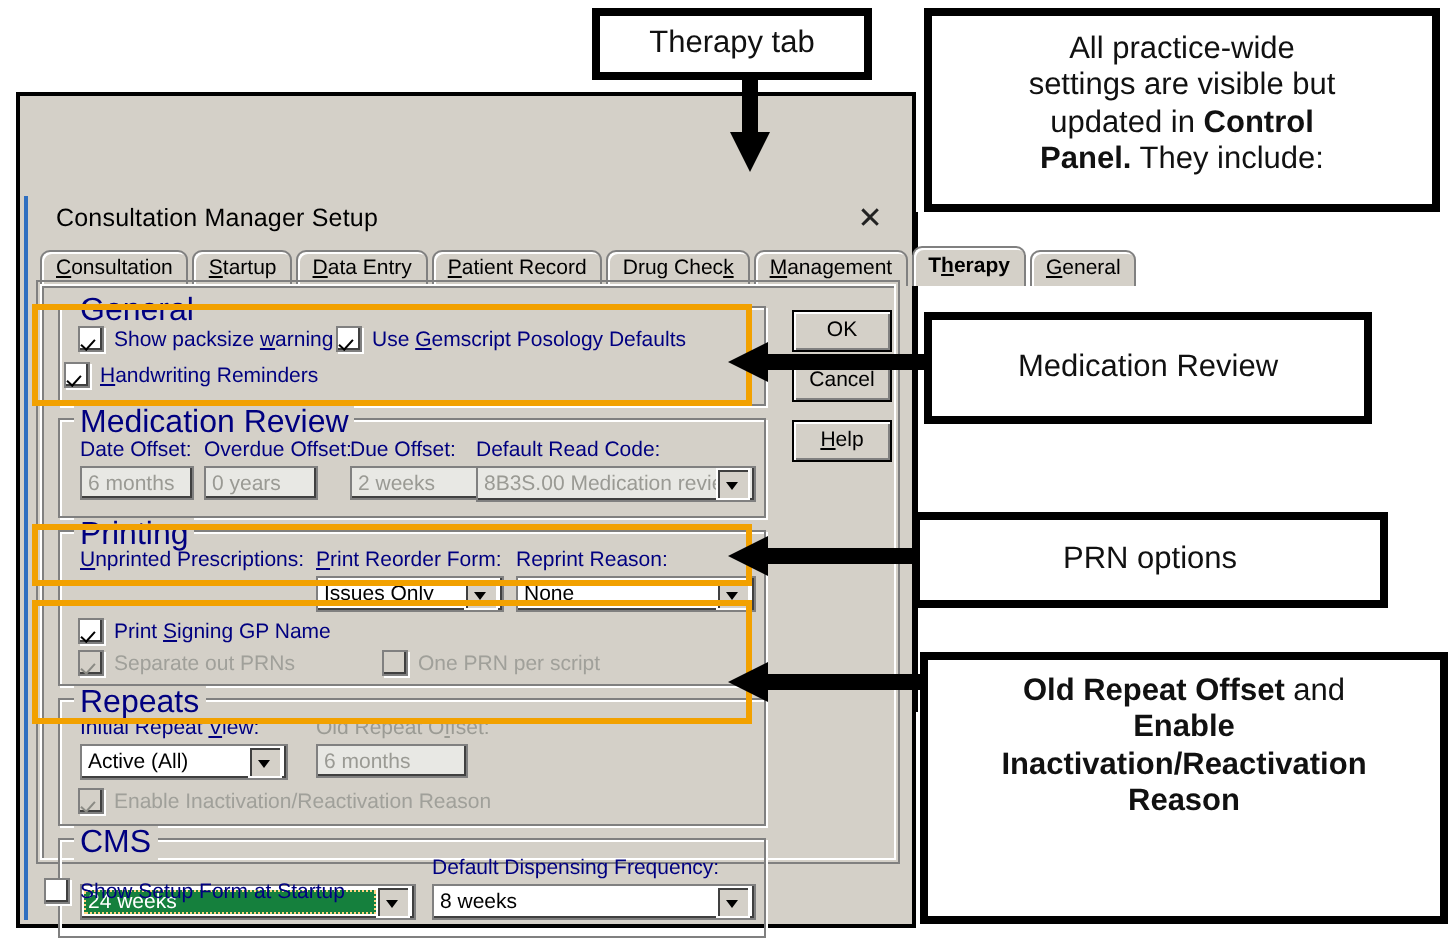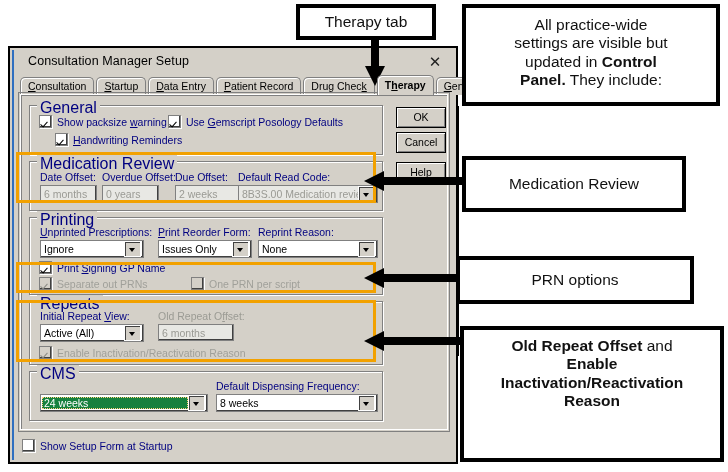--- a/index.html
+++ b/index.html
@@ -14,20 +14,21 @@
   #dialog{
     position:absolute; left:8px; top:46px; width:450px; height:418px;
     background:#d4d0c8;
     border:2px solid #000;
     box-sizing:border-box;
   }
   #dialog-inner{
     position:absolute; inset:2px;
     background:#d4d0c8;
     border-left:2px solid #2f6fc0;
+    margin-top:48px;
   }
   .titlebar{
     position:absolute; left:0; top:0; right:0; height:24px;
   }
   .title-text{
     position:absolute; left:14px; top:4px;
     font-size:12.5px; color:#000;
     letter-spacing:.1px; white-space:nowrap;
   }
   .close-btn{
@@ -172,37 +173,38 @@
       <div class="title-text">Consultation Manager Setup</div>
       <div class="close-btn">✕</div>
     </div>
 
     <div class="tabstrip">
       <div class="tab"><u>C</u>onsultation</div>
       <div class="tab"><u>S</u>tartup</div>
       <div class="tab"><u>D</u>ata Entry</div>
       <div class="tab"><u>P</u>atient Record</div>
       <div class="tab">Drug Chec<u>k</u></div>
+      <div class="tab"><u>M</u>anagement</div>
       <div class="tab active">T<u>h</u>erapy</div>
       <div class="tab"><u>G</u>eneral</div>
     </div>
 
     <div class="tabpage">
 
       <div class="group" style="left:8px; top:10px; width:352px; height:48px;">
         <div class="legend">General</div>
         <div class="cb" style="left:9px; top:9px;">
           <span class="box checked"></span>
           <span class="txt">Show packsize <u>w</u>arning</span>
         </div>
         <div class="cb" style="left:138px; top:9px;">
           <span class="box checked"></span>
           <span class="txt">Use <u>G</u>emscript Posology Defaults</span>
         </div>
-        <div class="cb" style="left:25px; top:27px;">
+        <div class="cb" style="left:2px; top:27px;">
           <span class="box checked"></span>
           <span class="txt"><u>H</u>andwriting Reminders</span>
         </div>
       </div>
 
       <div class="group" style="left:8px; top:66px; width:352px; height:48px;">
         <div class="legend">Medication Review</div>
         <div class="lbl" style="left:10px; top:9px;">Date Offset:</div>
         <div class="lbl" style="left:72px; top:9px;">Overdue Offset:</div>
         <div class="lbl" style="left:145px; top:9px;">Due Offset:</div>
@@ -214,24 +216,20 @@
           <span class="val">8B3S.00 Medication review</span>
           <span class="arrow"></span>
         </div>
       </div>
 
       <div class="group" style="left:8px; top:122px; width:352px; height:76px;">
         <div class="legend">Printing</div>
         <div class="lbl" style="left:10px; top:8px;"><u>U</u>nprinted Prescriptions:</div>
         <div class="lbl" style="left:128px; top:8px;"><u>P</u>rint Reorder Form:</div>
         <div class="lbl" style="left:228px; top:8px;">Reprint Reason:</div>
-        <div class="combo" style="left:10px; top:22px; width:104px;">
-          <span class="val">Ignore</span>
-          <span class="arrow"></span>
-        </div>
         <div class="combo" style="left:128px; top:22px; width:94px;">
           <span class="val">Issues Only</span>
           <span class="arrow"></span>
         </div>
         <div class="combo" style="left:228px; top:22px; width:120px;">
           <span class="val">None</span>
           <span class="arrow"></span>
         </div>
         <div class="cb" style="left:9px; top:43px;">
           <span class="box checked"></span>

